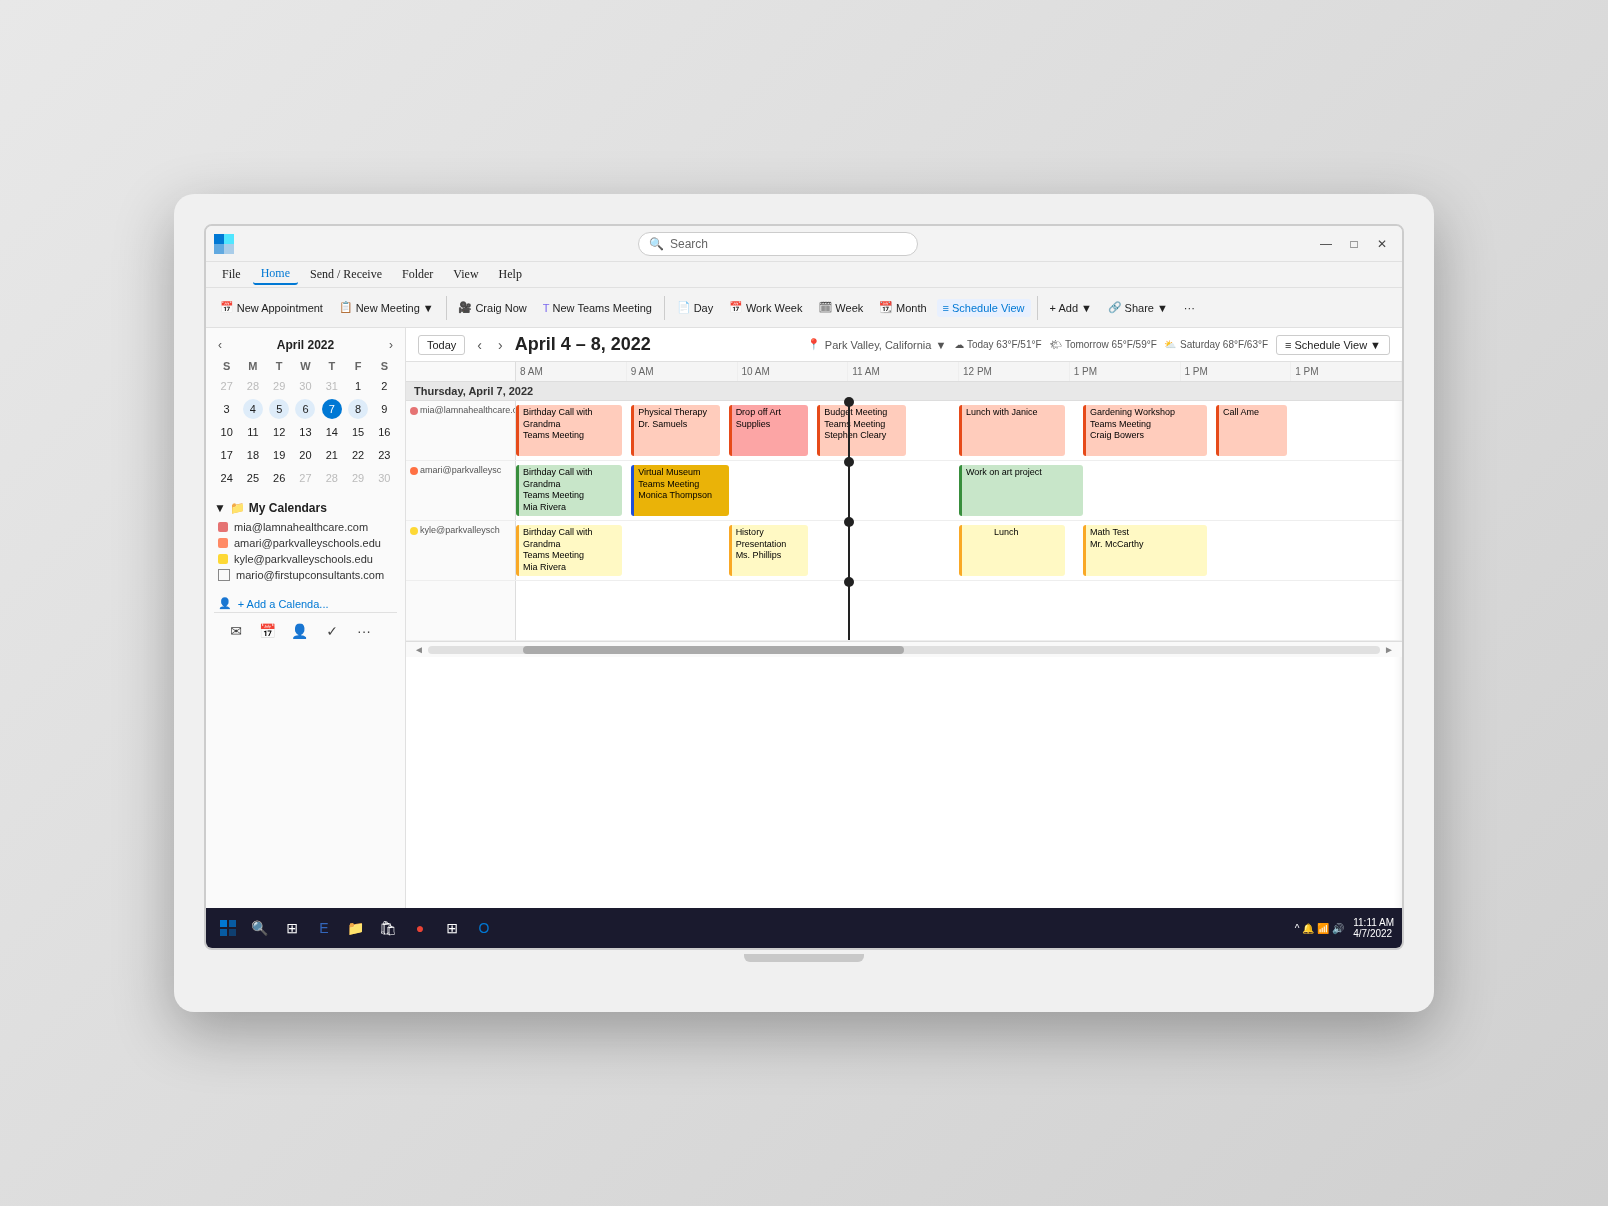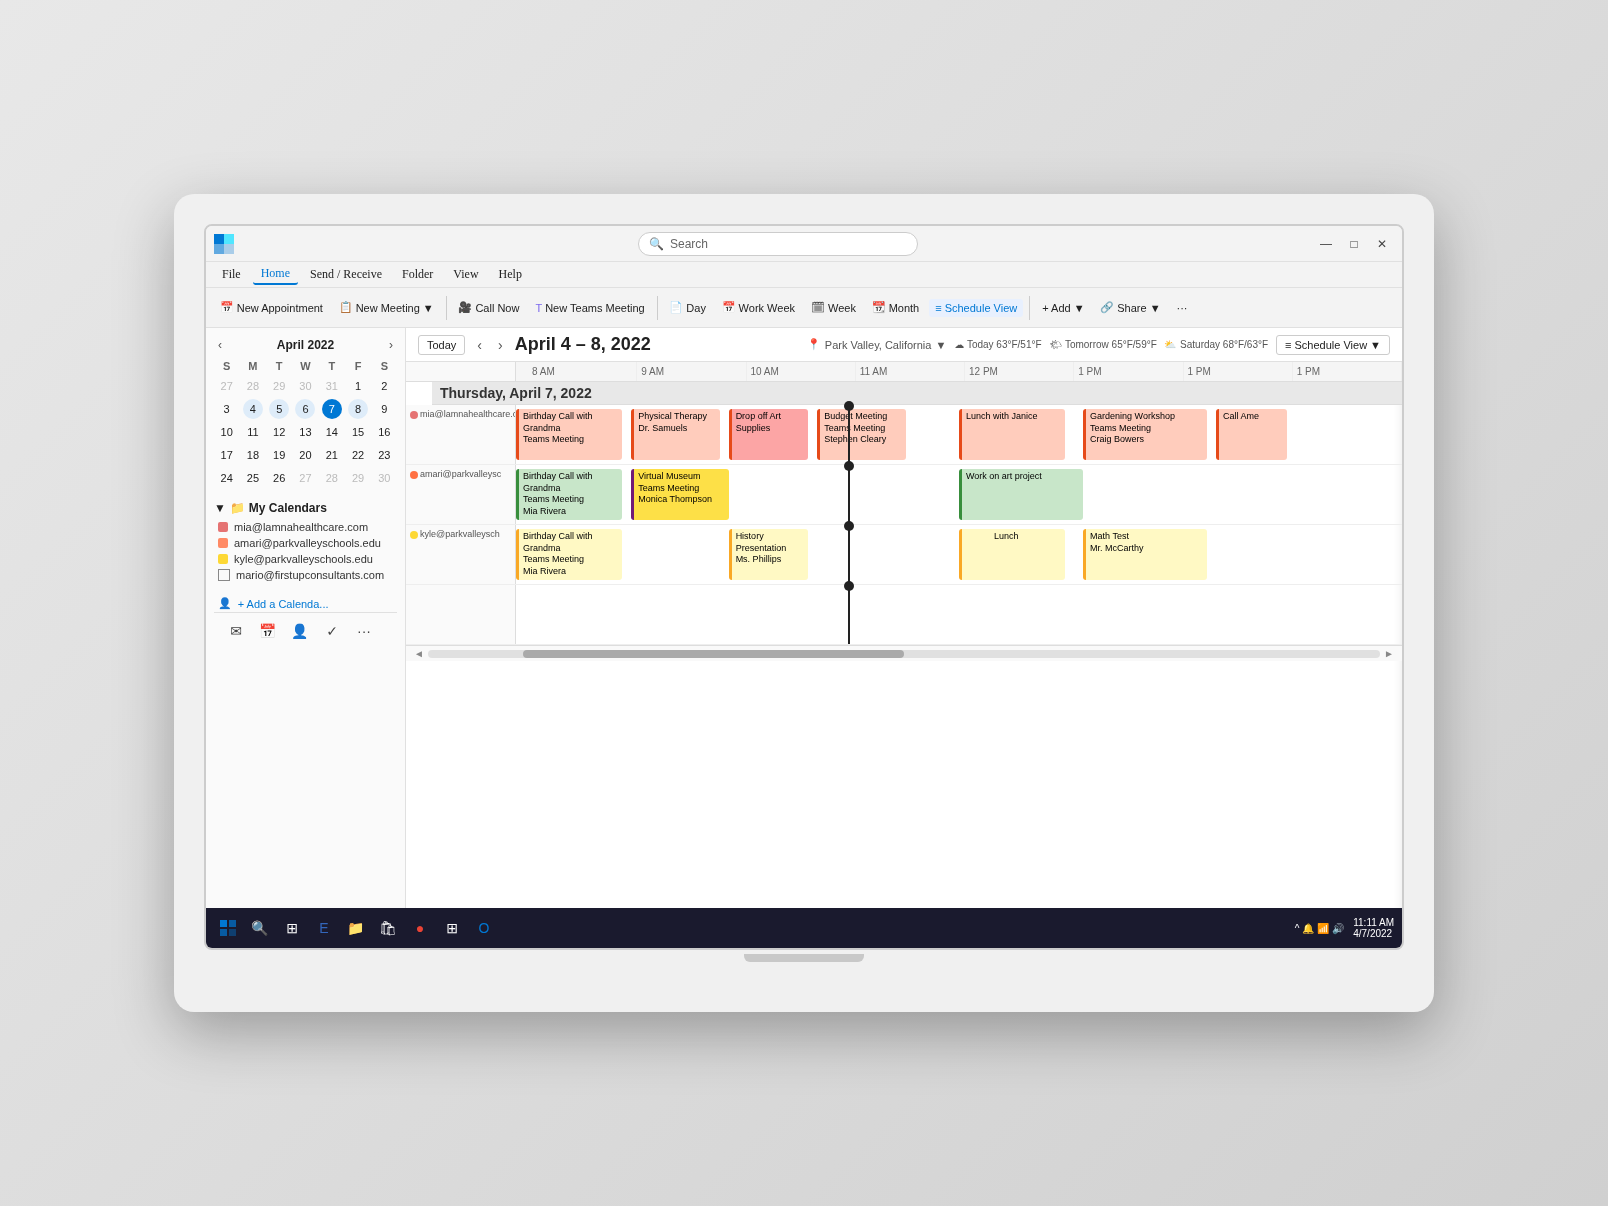--- a/index.html
+++ b/index.html
@@ -303,21 +303,20 @@
       align-items: center;
       gap: 3px;
     }
     
     .schedule-header-row {
       display: flex;
       background: #f5f5f5;
       border-bottom: 1px solid #ddd;
       font-size: 11px;
       color: #555;
-      gap: 12px;
     }
     .schedule-label-col {
       width: 110px;
       min-width: 110px;
       border-right: 1px solid #ddd;
       padding: 4px 6px;
       font-weight: 600;
       font-size: 12px;
       color: #333;
       background: #f9f9f9;
@@ -331,25 +330,24 @@
       flex: 1;
       text-align: left;
       padding: 4px 4px;
       border-right: 1px solid #eee;
       font-size: 10px;
       color: #666;
     }
     .schedule-date-row {
       background: #e8e8e8;
       padding: 3px 8px;
-      font-size: 14px;
+      font-size: 11px;
       font-weight: 600;
       color: #333;
       border-bottom: 1px solid #ddd;
-      margin-left: 26px;
     }
     .schedule-account-row {
       display: flex;
       border-bottom: 1px solid #eee;
       min-height: 60px;
     }
     .account-label {
       width: 110px;
       min-width: 110px;
       border-right: 1px solid #ddd;
@@ -494,21 +492,21 @@
         <span>New Appointment</span>
       </button>
       <button class="toolbar-btn">
         <span>📋</span>
         <span>New Meeting</span>
         <span>▼</span>
       </button>
       <div class="toolbar-sep"></div>
       <button class="toolbar-btn">
         <span>🎥</span>
-        <span>Call Now</span>
+        <span>Craig Now</span>
       </button>
       <button class="toolbar-btn">
         <span style="color:#7b68ee;">T</span>
         <span>New Teams Meeting</span>
       </button>
       <div class="toolbar-sep"></div>
       <button class="toolbar-btn">
         <span>📄</span>
         <span>Day</span>
       </button>
@@ -704,21 +702,21 @@
           </div>
 
           <div class="schedule-account-row">
             <div class="account-label">
               <span class="account-dot" style="background:#ff7043;"></span>
               <span>amari@parkvalleysc</span>
             </div>
             <div class="events-row" style="position:relative;">
               <div class="time-marker" style="left:37.5%;"></div>
               <div class="event-block" style="left:0%;width:12%;top:4px;bottom:4px;background:#c8e6c9;border-left:3px solid #388e3c;">Birthday Call with Grandma<br>Teams Meeting<br>Mia Rivera</div>
-              <div class="event-block" style="left:13%;width:11%;top:4px;bottom:4px;background:#fde047;border-left:3px solid #701a75;">Virtual Museum<br>Teams Meeting<br>Monica Thompson</div>
+              <div class="event-block" style="left:13%;width:11%;top:4px;bottom:4px;background:#eab308;border-left:3px solid #1d4ed8;">Virtual Museum<br>Teams Meeting<br>Monica Thompson</div>
               <div class="event-block" style="left:50%;width:14%;top:4px;bottom:4px;background:#c8e6c9;border-left:3px solid #388e3c;">Work on art project</div>
             </div>
           </div>
 
           <div class="schedule-account-row">
             <div class="account-label">
               <span class="account-dot" style="background:#fdd835;"></span>
               <span>kyle@parkvalleysch</span>
             </div>
             <div class="events-row" style="position:relative;">

